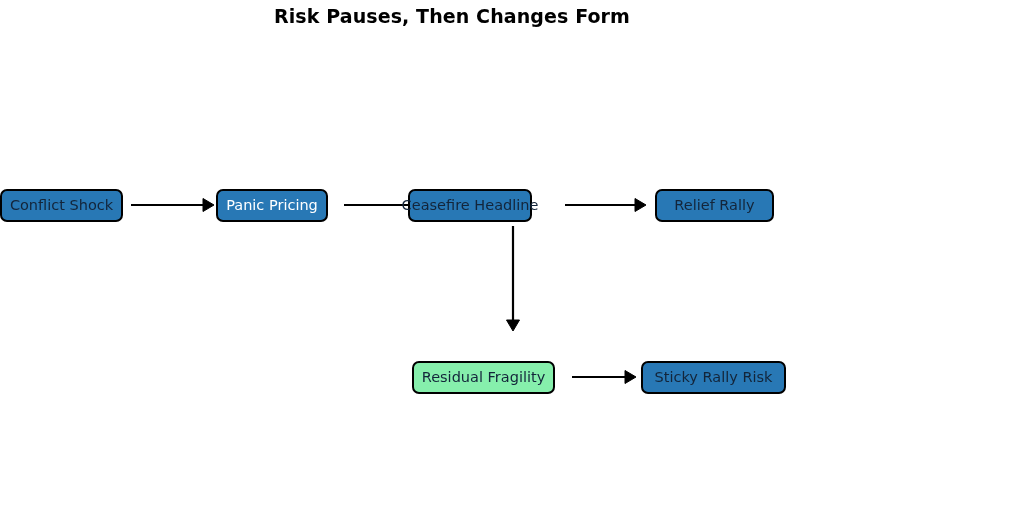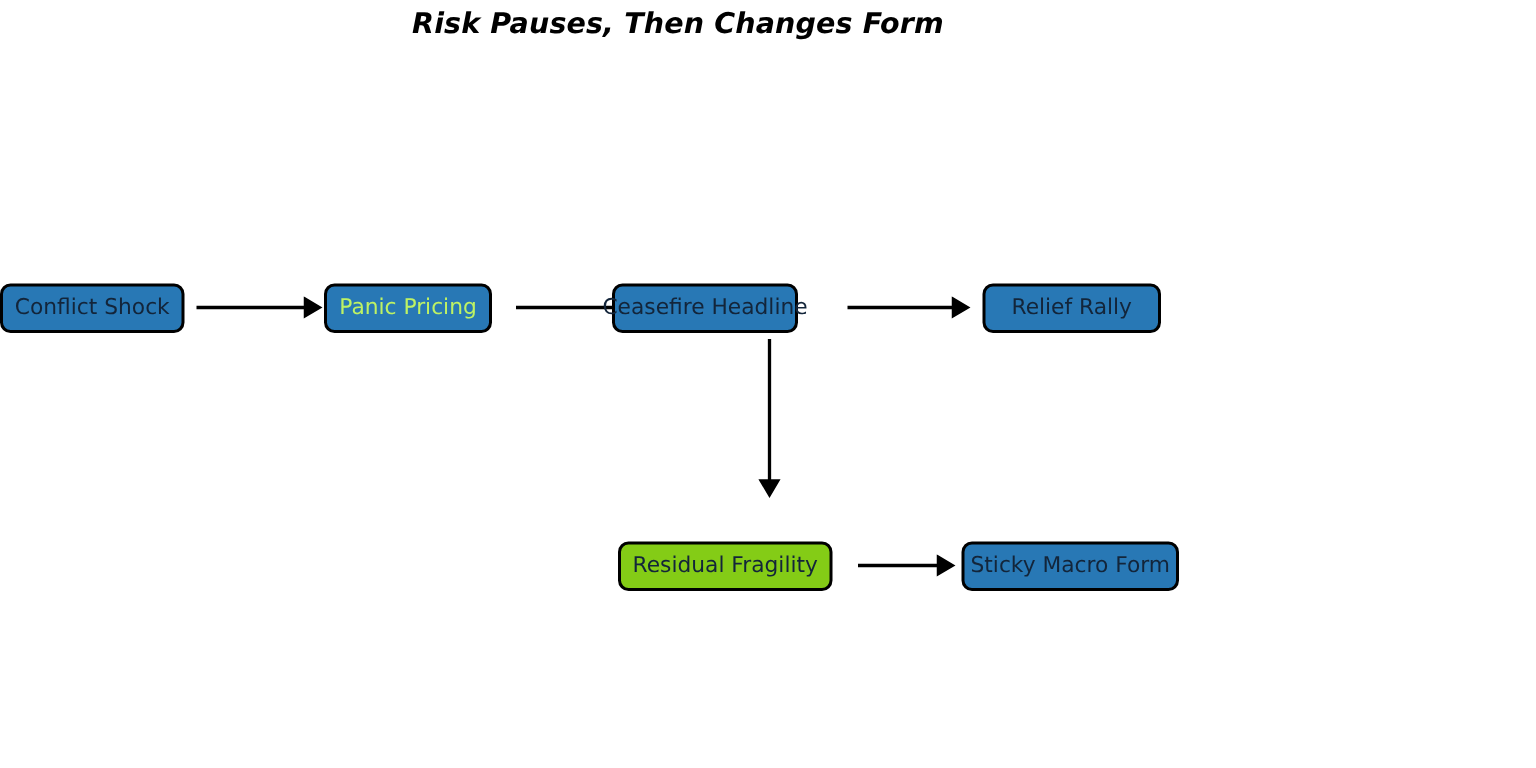--- a/index.html
+++ b/index.html
@@ -18,21 +18,20 @@
   #title {
     position: absolute;
     top: 5px;
     left: 0;
     width: 904px;
     text-align: center;
     font-size: 19px;
     font-weight: bold;
     color: #000000;
     letter-spacing: 0.1px;
-    font-style: italic;
   }
   .node {
     position: absolute;
     box-sizing: border-box;
     background: #2878b5;
     border: 2px solid #0c4a6e;
     border-radius: 7px;
     color: #13253a;
     font-size: 14.5px;
     line-height: 1;
@@ -78,30 +77,30 @@
       <g>
         <line x1="572" y1="377" x2="627" y2="377" stroke="#000000" stroke-width="2.2"></line>
         <path d="M 625 370.5 L 636 377 L 625 383.5 Z" fill="#000000" stroke="#000000" stroke-width="1" stroke-linejoin="miter"></path>
       </g>
     </svg>
 
   <div id="node-layer">
       <div class="node" style="left: 0px; top: 189px; width: 123px; background: rgb(40, 120, 181); border-color: rgb(0, 0, 0); color: rgb(19, 37, 58);">
         <span>Conflict Shock</span>
       </div>
-      <div class="node" style="left: 216px; top: 189px; width: 112px; background: rgb(40, 120, 181); border-color: rgb(0, 0, 0); color: #bef264;">
+      <div class="node" style="left: 216px; top: 189px; width: 112px; background: rgb(40, 120, 181); border-color: rgb(0, 0, 0); color: #ffffff;">
         <span>Panic Pricing</span>
       </div>
       <div class="node" style="left: 408px; top: 189px; width: 124px; background: rgb(40, 120, 181); border-color: rgb(0, 0, 0); color: rgb(19, 37, 58);">
         <span>Ceasefire Headline</span>
       </div>
       <div class="node" style="left: 655px; top: 189px; width: 119px; background: rgb(40, 120, 181); border-color: rgb(0, 0, 0); color: rgb(19, 37, 58);">
         <span>Relief Rally</span>
       </div>
-      <div class="node" style="left: 412px; top: 361px; width: 143px; background: #84cc16; border-color: rgb(0, 0, 0); color: rgb(19, 37, 58);">
+      <div class="node" style="left: 412px; top: 361px; width: 143px; background: #86efac; border-color: rgb(0, 0, 0); color: rgb(19, 37, 58);">
         <span>Residual Fragility</span>
       </div>
       <div class="node" style="left: 641px; top: 361px; width: 145px; background: rgb(40, 120, 181); border-color: rgb(0, 0, 0); color: rgb(19, 37, 58);">
-        <span>Sticky Macro Form</span>
+        <span>Sticky Rally Risk</span>
       </div>
     </div>
 
 </div>
 
 </body></html>

